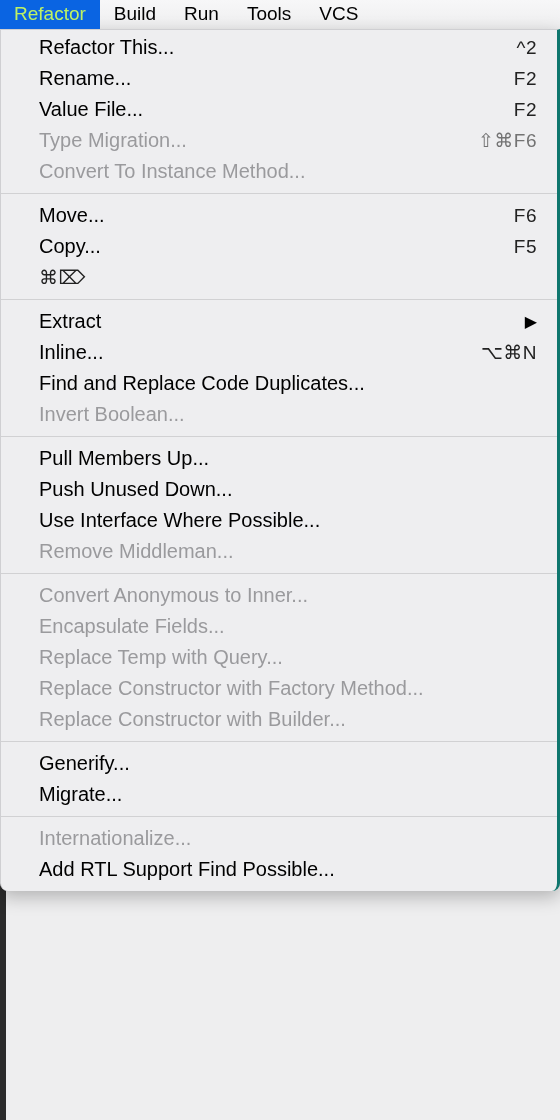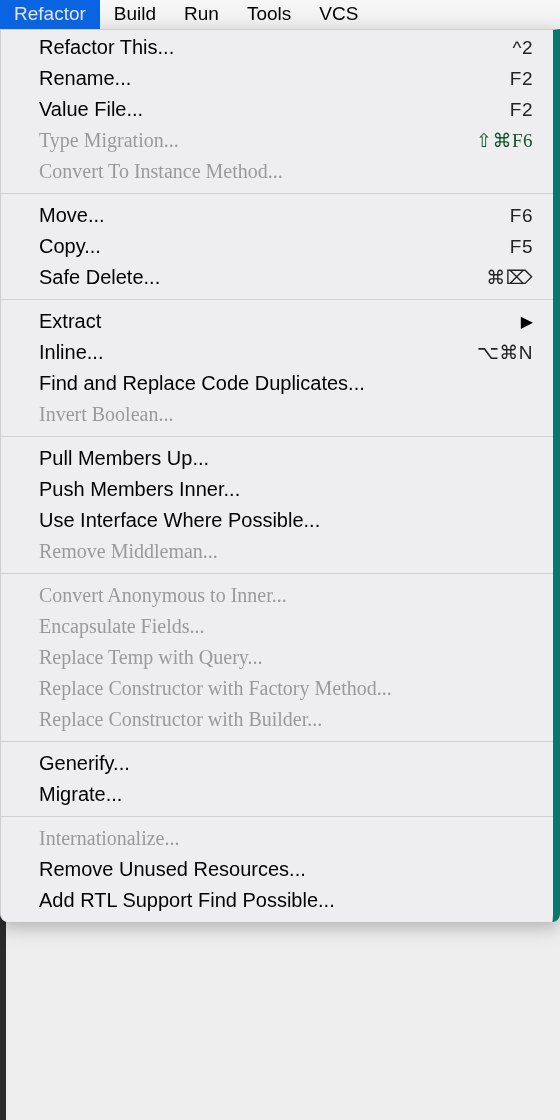--- a/index.html
+++ b/index.html
@@ -22,58 +22,57 @@
       border-bottom: 1px solid #d0d0d2;
     }
     .menubar-item {
       padding: 3px 14px;
       font-size: 19px;
       color: #000;
       cursor: default;
     }
     .menubar-item.active {
       background: #0a64e2;
-      color: #e5e5e5;
+      color: #bef264;
     }
     .menu-panel {
       background: #eeeef0;
       border-top: 1px solid #cfcfd2;
       border-left: 1px solid #cfcfd2;
-      border-right: 7px solid #0f766e;
+      border-right: 3px solid #0f766e;
       box-shadow: 0 6px 18px rgba(0,0,0,0.25);
       border-radius: 0 0 8px 8px;
       margin-top: -1px;
       width: 560px;
       padding-top: 2px;
       padding-bottom: 6px;
     }
     .menu-item {
       display: flex;
       align-items: center;
       justify-content: space-between;
       padding: 4px 20px 4px 38px;
       height: 31px;
       color: #000;
       cursor: default;
     }
     .menu-item.disabled {
       color: #9a9a9d;
-      font-family: Liberation Serif, serif;
     }
     .menu-item-label {
       white-space: nowrap;
     }
     .menu-item-shortcut {
       font-size: 19px;
       color: #222;
       white-space: nowrap;
       letter-spacing: 0.5px;
     }
     .menu-item.disabled .menu-item-shortcut {
-      color: #14532d;
+      color: #737373;
     }
     .separator {
       height: 1px;
       background: #d1d1d3;
       margin: 6px 0;
     }
     .submenu-arrow {
       font-size: 16px;
       color: #000;
     }
@@ -123,21 +122,20 @@
     <div class="separator"></div>
     <div class="menu-item">
       <span class="menu-item-label">Move...</span>
       <span class="menu-item-shortcut">F6</span>
     </div>
     <div class="menu-item">
       <span class="menu-item-label">Copy...</span>
       <span class="menu-item-shortcut">F5</span>
     </div>
     <div class="menu-item">
-      <span class="menu-item-label">Safe Delete...</span>
       <span class="menu-item-shortcut">⌘⌦</span>
     </div>
     <div class="separator"></div>
     <div class="menu-item">
       <span class="menu-item-label">Extract</span>
       <span class="submenu-arrow">▶</span>
     </div>
     <div class="menu-item">
       <span class="menu-item-label">Inline...</span>
       <span class="menu-item-shortcut">⌥⌘N</span>
@@ -146,21 +144,21 @@
       <span class="menu-item-label">Find and Replace Code Duplicates...</span>
     </div>
     <div class="menu-item disabled">
       <span class="menu-item-label">Invert Boolean...</span>
     </div>
     <div class="separator"></div>
     <div class="menu-item">
       <span class="menu-item-label">Pull Members Up...</span>
     </div>
     <div class="menu-item">
-      <span class="menu-item-label">Push Members Inner...</span>
+      <span class="menu-item-label">Push Unused Down...</span>
     </div>
     <div class="menu-item">
       <span class="menu-item-label">Use Interface Where Possible...</span>
     </div>
     <div class="menu-item disabled">
       <span class="menu-item-label">Remove Middleman...</span>
     </div>
     <div class="separator"></div>
     <div class="menu-item disabled">
       <span class="menu-item-label">Convert Anonymous to Inner...</span>
@@ -182,18 +180,15 @@
       <span class="menu-item-label">Generify...</span>
     </div>
     <div class="menu-item">
       <span class="menu-item-label">Migrate...</span>
     </div>
     <div class="separator"></div>
     <div class="menu-item disabled">
       <span class="menu-item-label">Internationalize...</span>
     </div>
     <div class="menu-item">
-      <span class="menu-item-label">Remove Unused Resources...</span>
-    </div>
-    <div class="menu-item">
       <span class="menu-item-label">Add RTL Support Find Possible...</span>
     </div>
   </div>
 
 </body></html>

